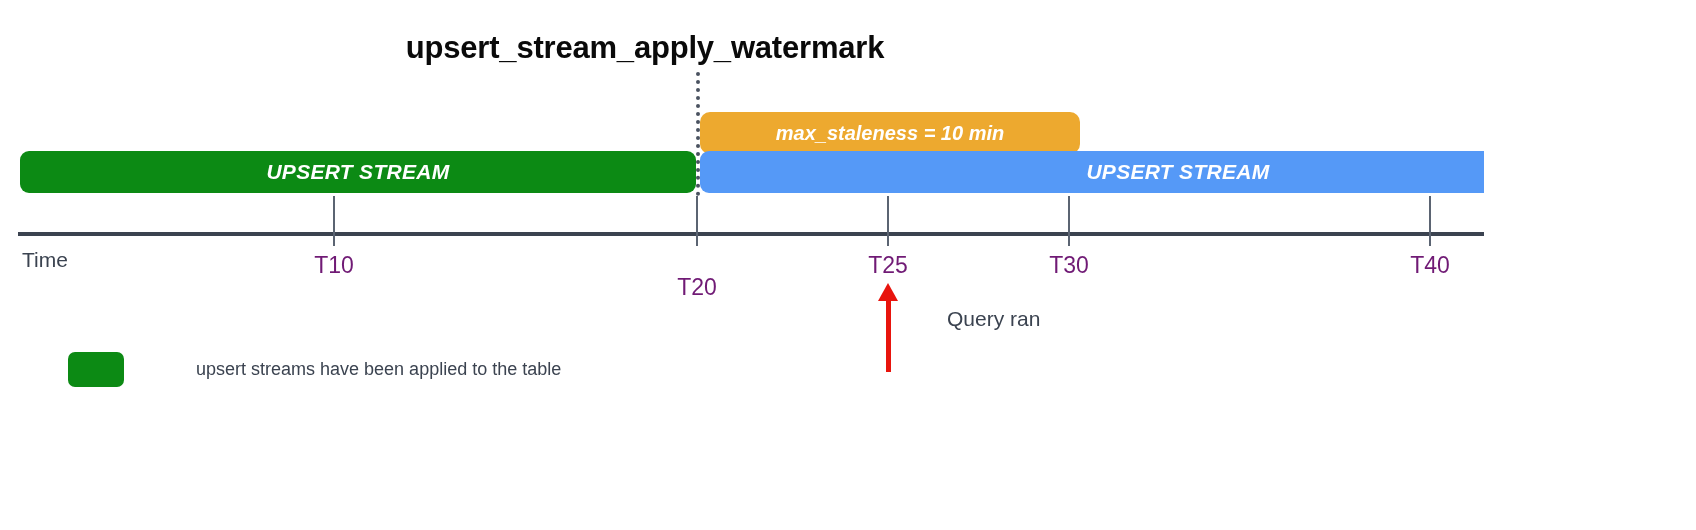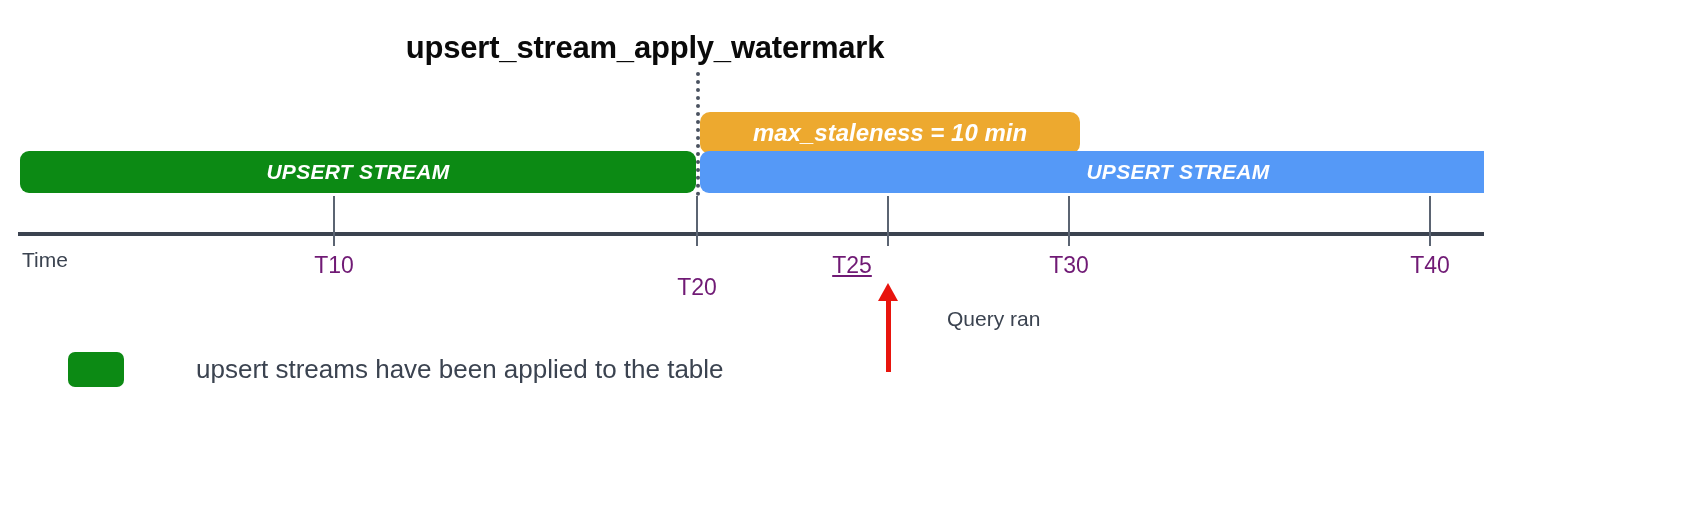--- a/index.html
+++ b/index.html
@@ -55,21 +55,21 @@
     white-space: nowrap;
     box-sizing: border-box;
   }
   .bar-staleness {
     left: 700px;
     top: 112px;
     width: 380px;
     height: 42px;
     background: #EDA92F;
     border-radius: 10px;
-    font-size: 24px;
+    font-size: 20px;
   }
   .bar-applied {
     left: 20px;
     top: 151px;
     width: 676px;
     height: 42px;
     background: #0C8A14;
     border-radius: 9px;
     font-size: 21px;
     letter-spacing: 0.3px;
@@ -157,21 +157,21 @@
     align-items: center;
   }
   .legend-swatch {
     width: 56px;
     height: 35px;
     border-radius: 7px;
     flex: 0 0 auto;
   }
   .legend-text {
     margin-left: 72px;
-    font-size: 26px;
+    font-size: 18px;
     color: #3b4350;
     white-space: nowrap;
   }
 </style>
 </head>
 <body>
 
 <div id="canvas">
 
   <div class="chart-title">upsert_stream_apply_watermark</div>
@@ -195,21 +195,21 @@
   <div class="axis-caption">Time</div>
 
   <div class="tick-mark" style="left:333px;"></div>
   <div class="tick-mark" style="left:696px;"></div>
   <div class="tick-mark" style="left:887px;"></div>
   <div class="tick-mark" style="left:1068px;"></div>
   <div class="tick-mark" style="left:1429px;"></div>
 
   <div class="tick-label" style="left:334px;">T10</div>
   <div class="tick-label" style="left:697px;margin-top:22px;">T20</div>
-  <div class="tick-label" style="left:852px;text-decoration:underline;">T25</div>
+  <div class="tick-label" style="left:888px;">T25</div>
   <div class="tick-label" style="left:1069px;">T30</div>
   <div class="tick-label" style="left:1430px;">T40</div>
 
   <div class="query-arrow-shaft" style="left:886px; top:300px; height:72px;"></div>
   <div class="query-arrow-head" style="left:878px; top:283px;"></div>
   <div class="query-label" style="left:912px; top:307px;">Query ran</div>
 
   <div class="legend-row" style="top:352px;">
     <span class="legend-swatch" style="background:#0C8A14;"></span>
     <span class="legend-text">upsert streams have been applied to the table</span>

